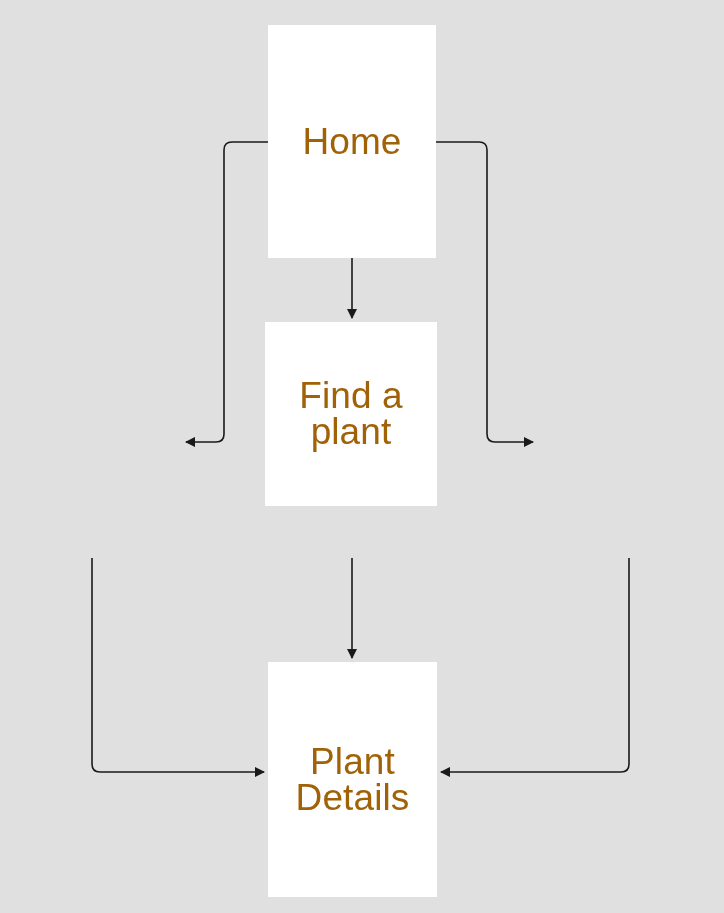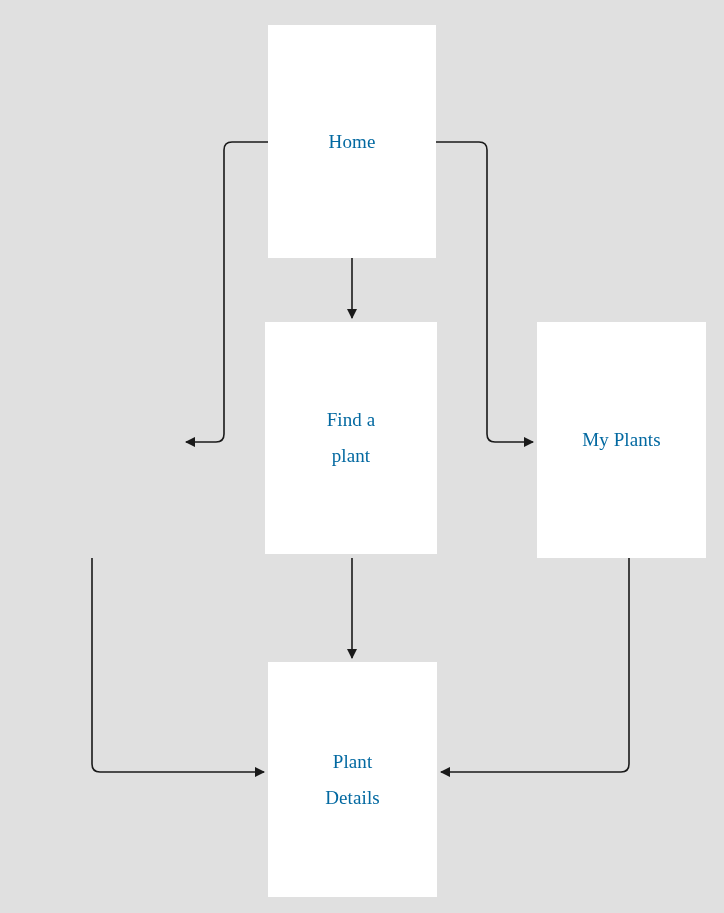--- a/index.html
+++ b/index.html
@@ -29,33 +29,32 @@
   .node {
     position: absolute;
     background: #ffffff;
     display: flex;
     align-items: center;
     justify-content: center;
     text-align: center;
     box-sizing: border-box;
   }
   .node-label {
-    font-size: 19px;
+    font-size: 37px;
     line-height: 36px;
-    color: #0369a1;
+    color: #a16207;
     font-weight: 400;
     letter-spacing: 0.1px;
     white-space: pre-line;
-    font-family: Liberation Serif, serif;
   }
 
   
   #node-home      { left: 268px; top: 25px;  width: 168px; height: 233px; }
   #node-season    { left: 11px;  top: 322px; width: 171px; height: 236px; }
-  #node-find      { left: 265px; top: 322px; width: 172px; height: 232px; }
+  #node-find      { left: 265px; top: 322px; width: 172px; height: 184px; }
   #node-myplants  { left: 537px; top: 322px; width: 169px; height: 236px; }
   #node-details   { left: 268px; top: 662px; width: 169px; height: 235px; }
 </style>
 </head>
 <body>
 
 <div id="diagram">
 
   <svg class="edge-layer" width="724" height="913" viewBox="0 0 724 913" xmlns="http://www.w3.org/2000/svg">
     <defs>
@@ -80,22 +79,19 @@
   <div class="node" id="node-home">
     <span class="node-label">Home</span>
   </div>
 
 
   <div class="node" id="node-find">
     <span class="node-label">Find a
 plant</span>
   </div>
 
-  <div class="node" id="node-myplants">
-    <span class="node-label">My Plants</span>
-  </div>
 
   <div class="node" id="node-details">
     <span class="node-label">Plant
 Details</span>
   </div>
 
 </div>
 
 </body></html>

